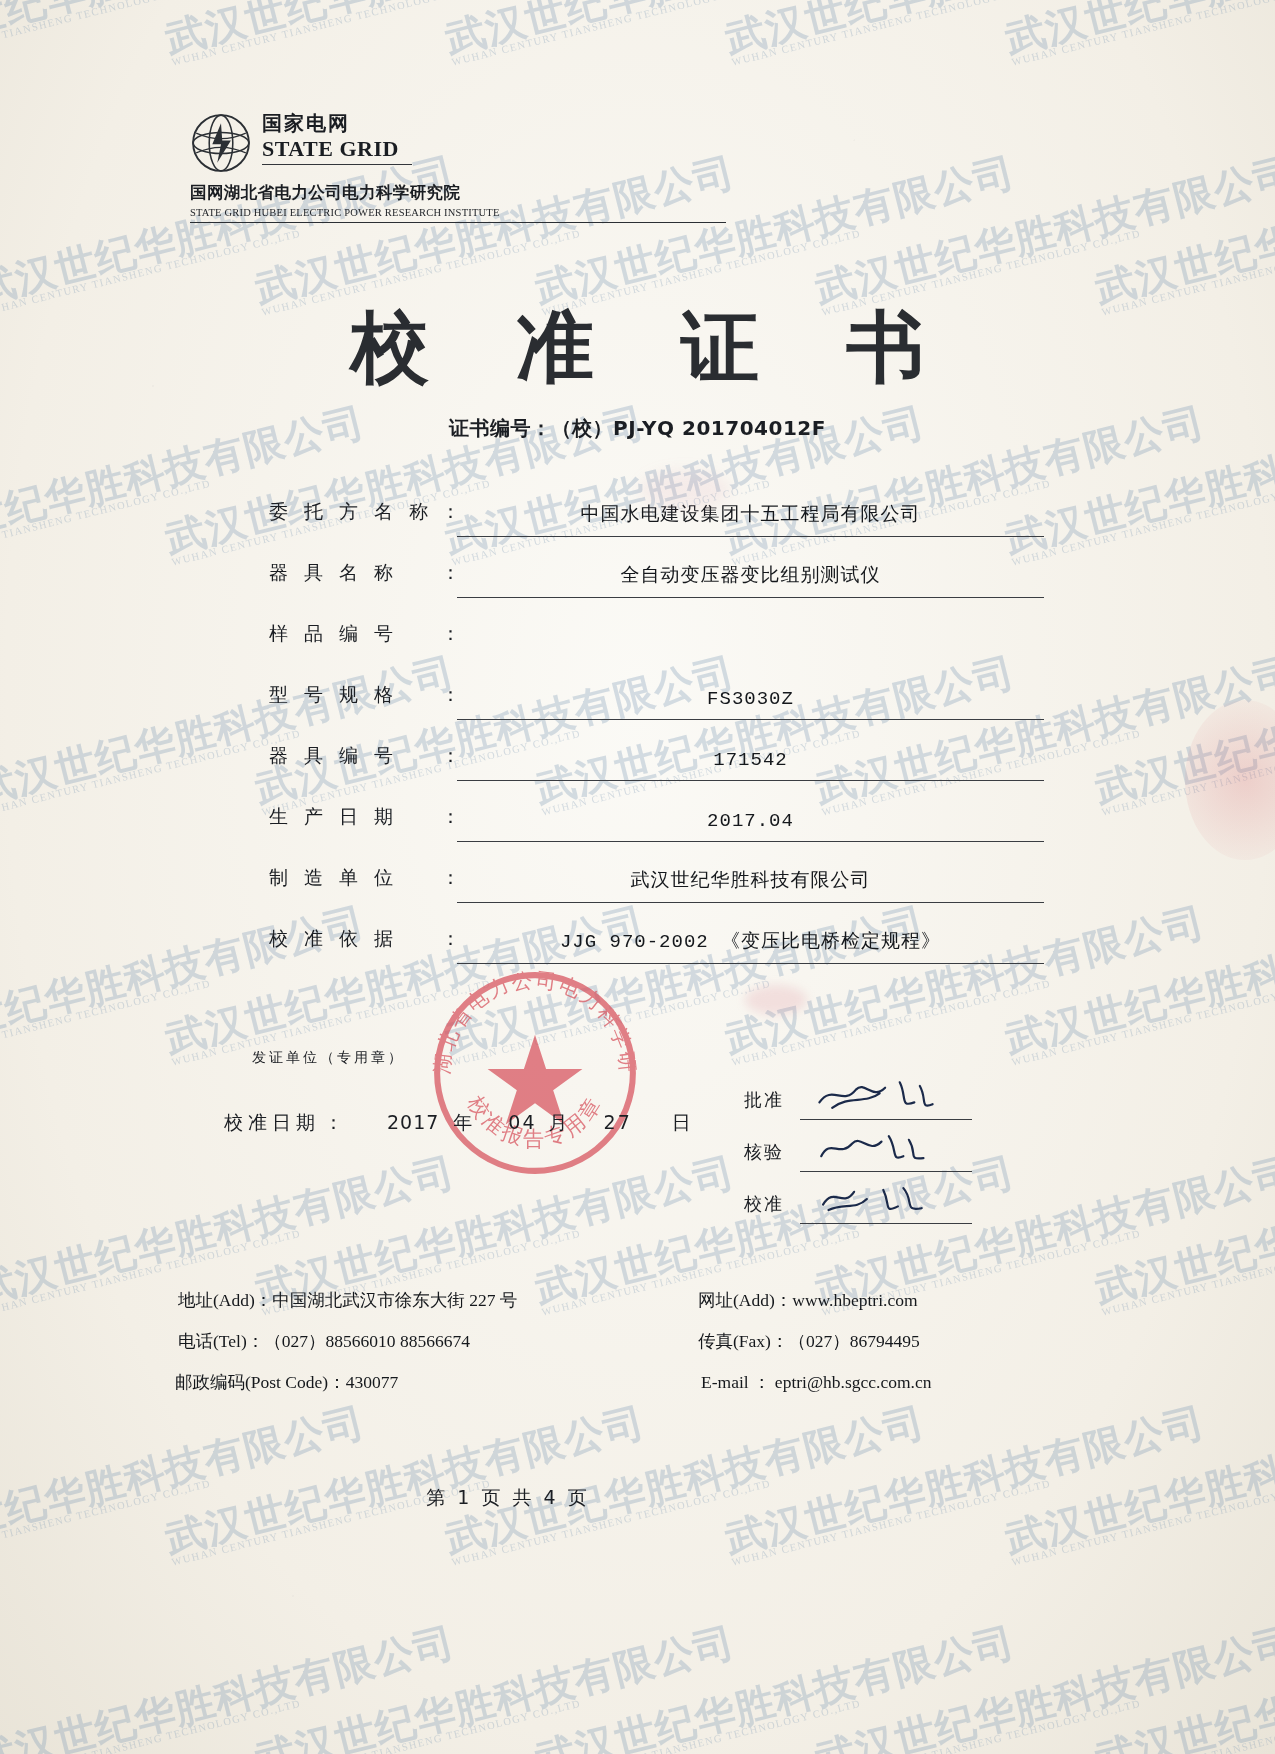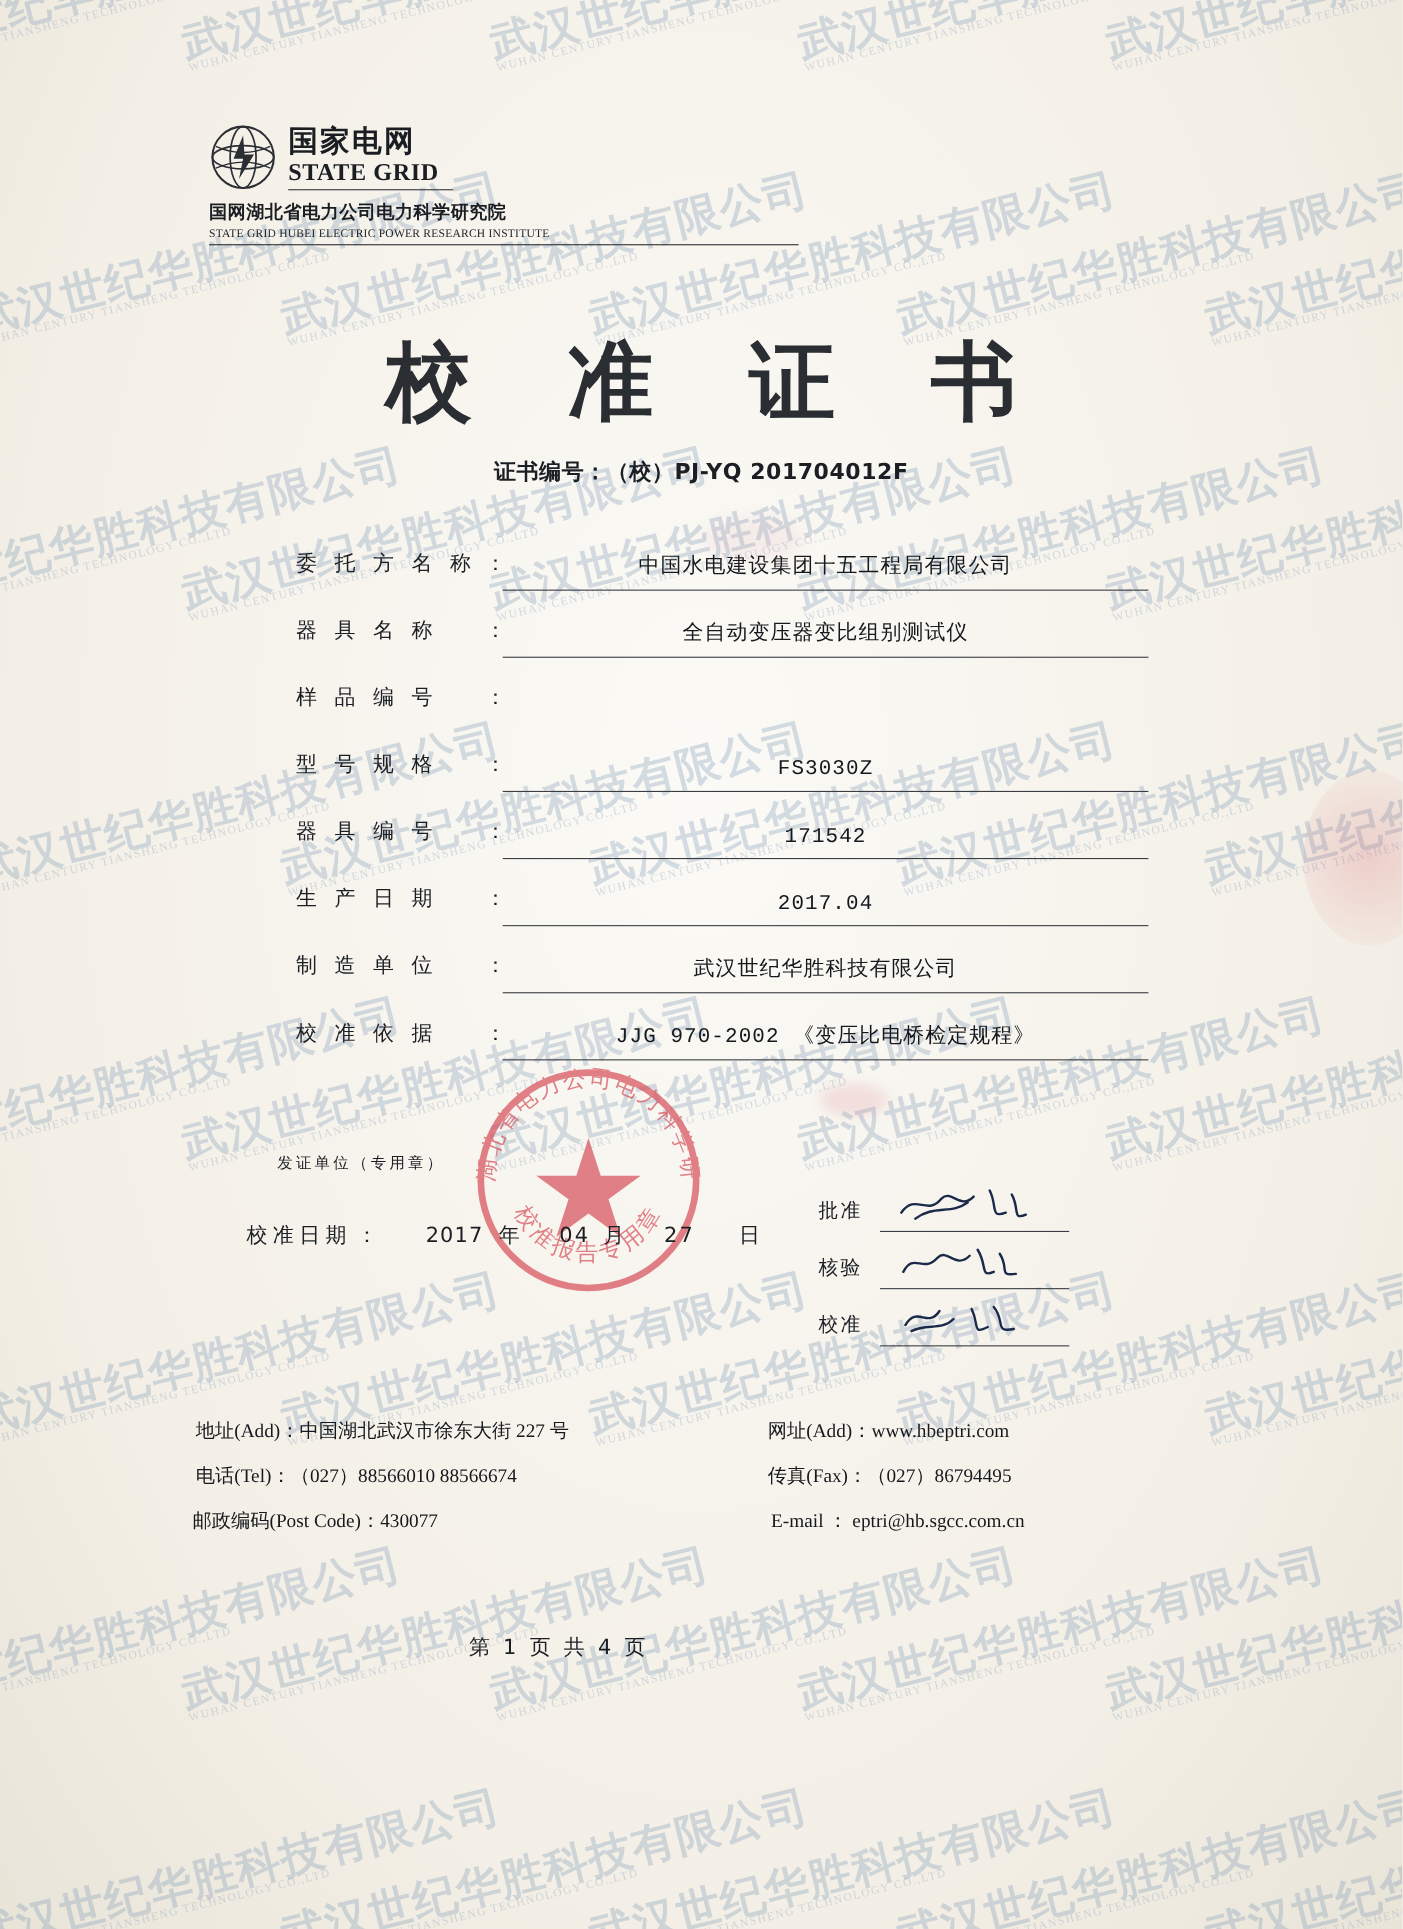--- a/index.html
+++ b/index.html
@@ -81,22 +81,22 @@
   .globe {
     width: 62px;
     height: 62px;
     margin-right: 10px;
     flex: none;
   }
   .lh-text {
     padding-top: 2px;
   }
   .lh-cn {
-    font-family: Liberation Sans, sans-serif;
-    font-size: 27px;
+    font-family: Liberation Mono, monospace;
+    font-size: 20px;
     font-weight: bold;
     letter-spacing: 2px;
     line-height: 1.1;
     color: #1a1d22;
   }
   .lh-en {
     font-family: "Liberation Serif", serif;
     font-size: 22px;
     font-weight: bold;
     letter-spacing: 0.5px;

